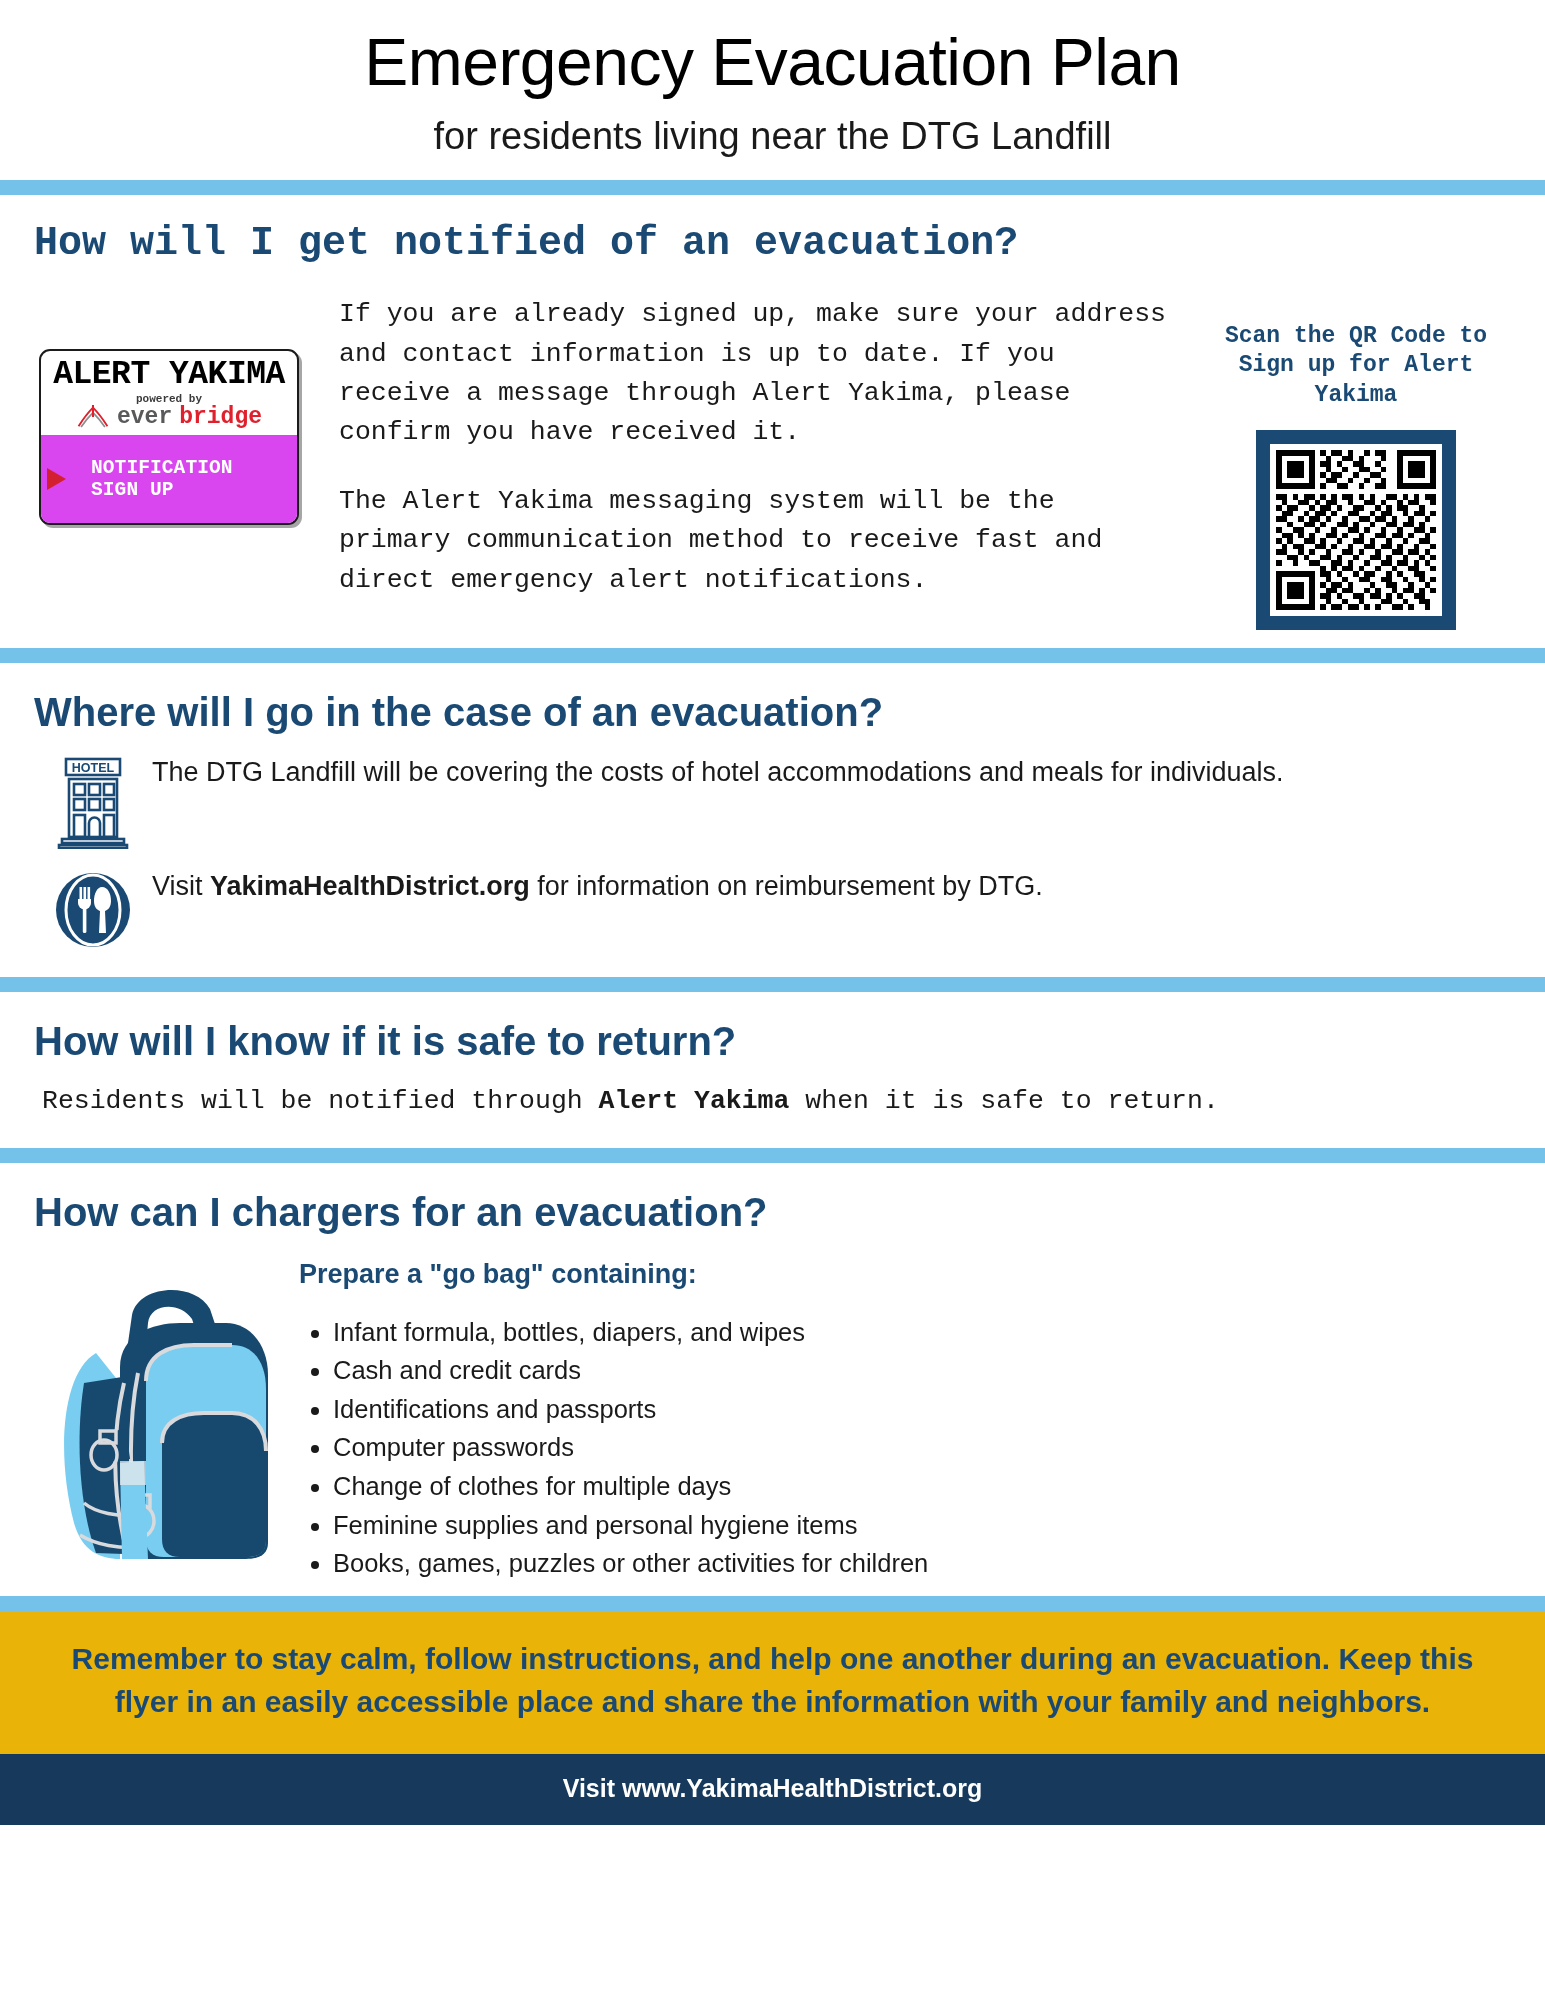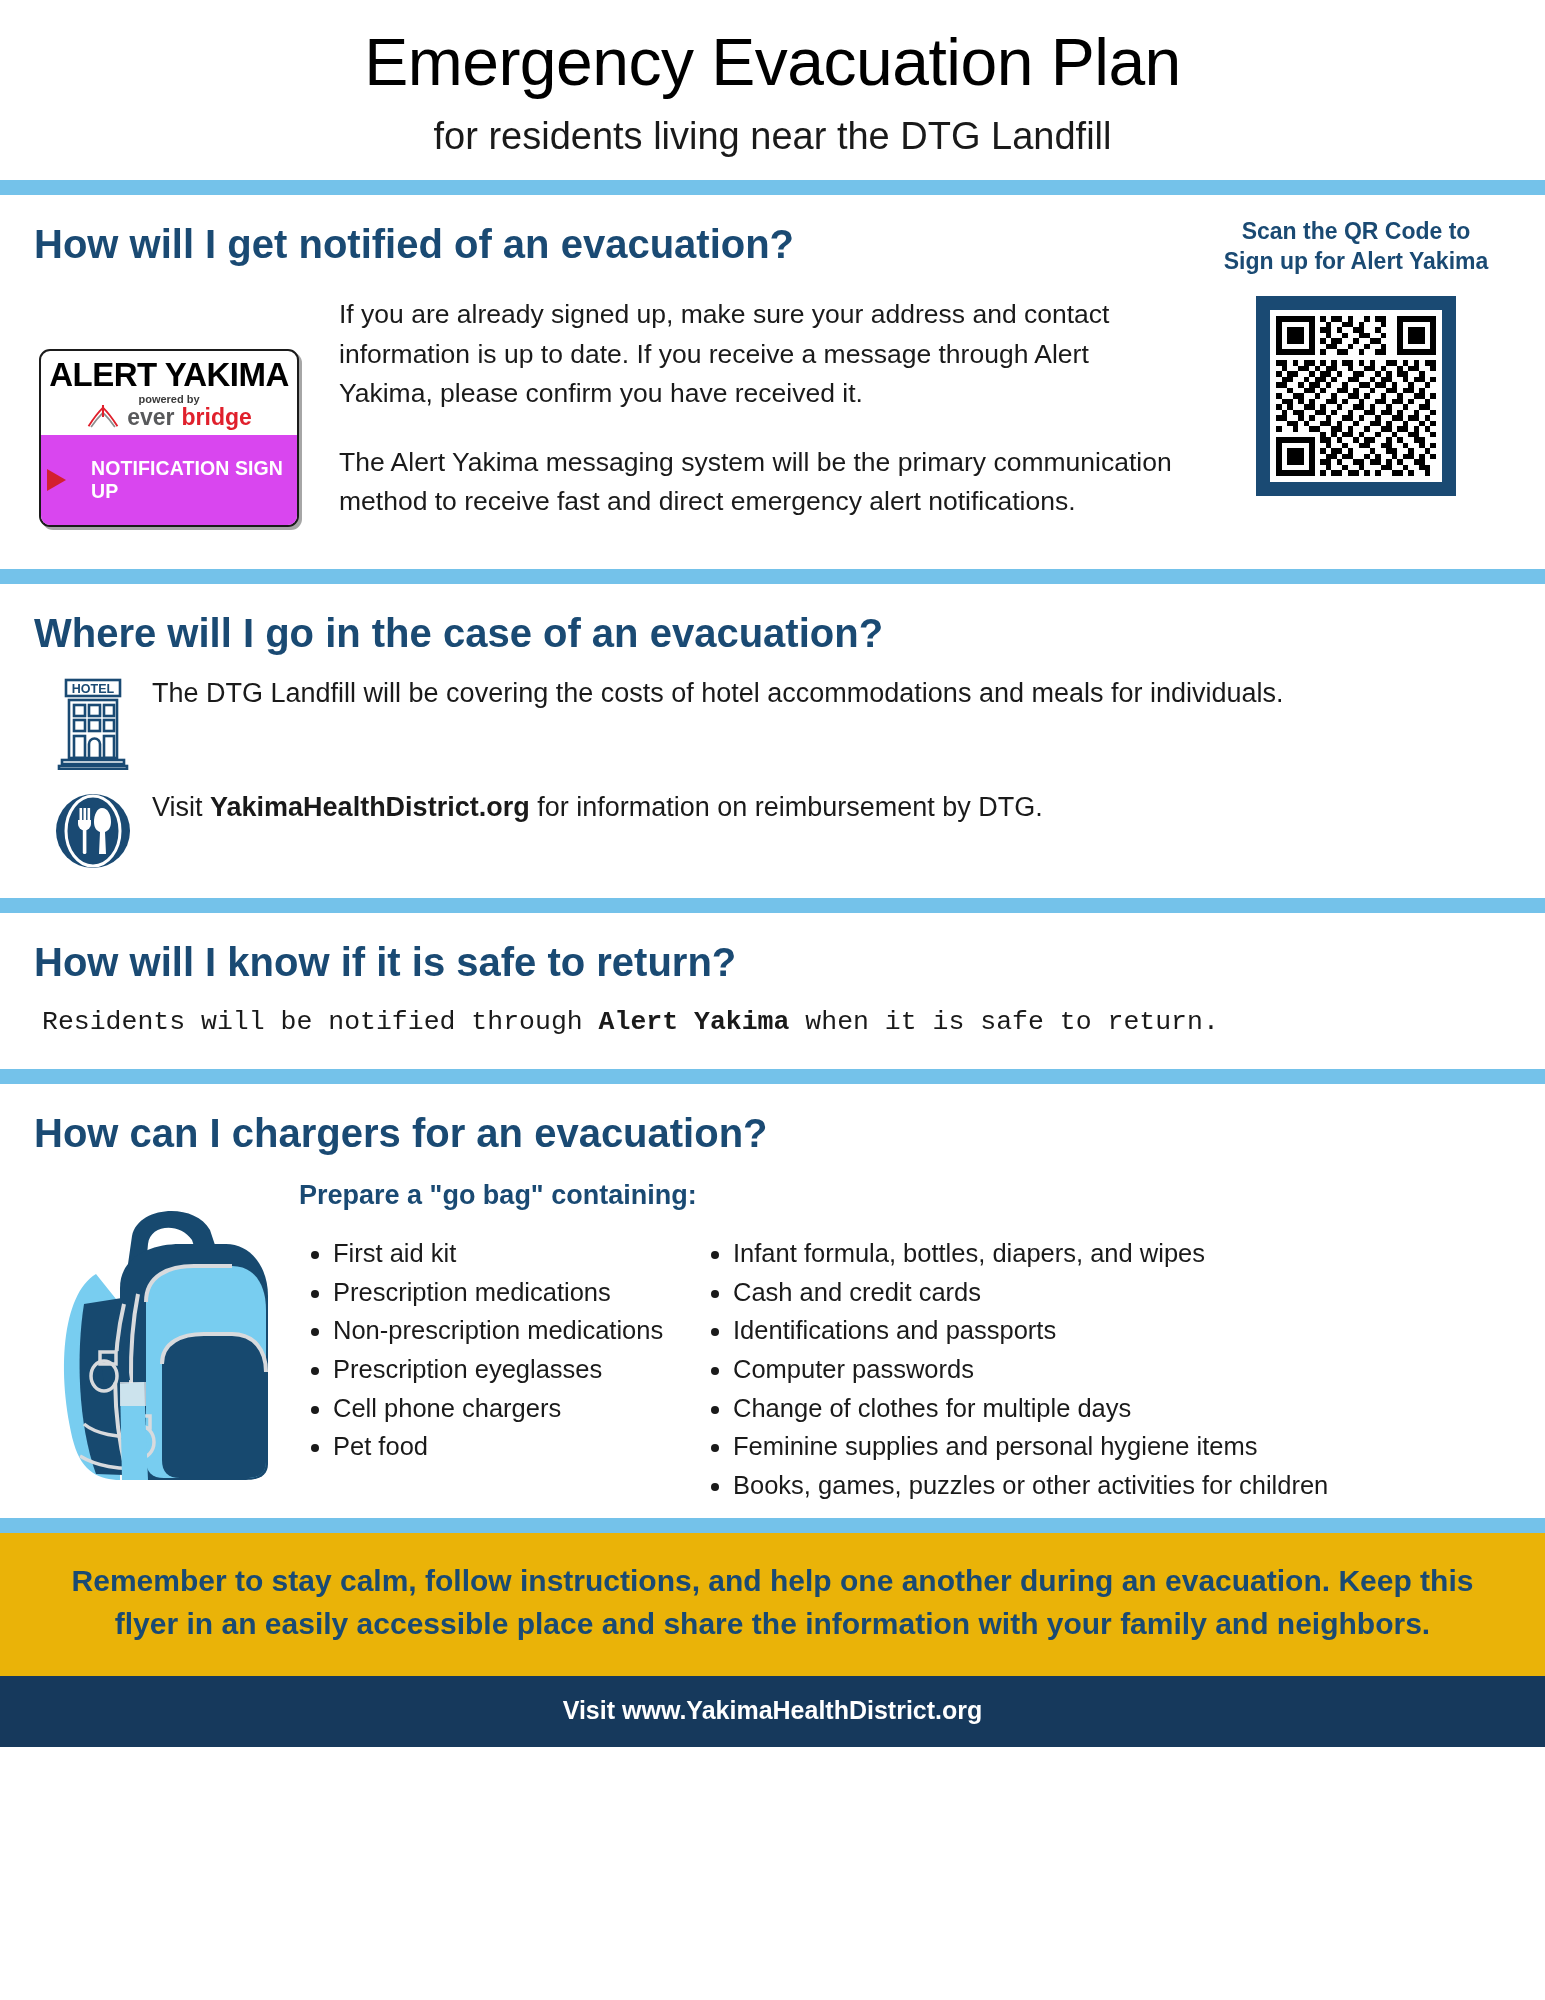--- a/index.html
+++ b/index.html
@@ -29,21 +29,21 @@
   
   .section{padding:0 34px;position:relative;}
   .sec-heading{
     font-size:40px;font-weight:bold;color:#1a4a73;
     margin:26px 0 18px 0;line-height:1.15;
   }
   .body-text{font-size:26.5px;line-height:1.5;color:#1a1a1a;}
   .body-text b{font-weight:bold;}
 
   
-  .s1-wrap{display:flex;align-items:flex-start;}
+  .s1-wrap{display:flex;align-items:flex-end;font-family:Liberation Mono, monospace;}
   .s1-left{width:1200px;position:relative;}
   .s1-row{display:flex;align-items:flex-start;}
   .alert-logo-col{width:300px;flex:none;padding-left:5px;padding-top:64px;}
   .s1-textcol{flex:1;padding-top:10px;padding-right:20px;}
   .para{font-size:26.5px;line-height:1.48;margin:0 0 30px 0;}
 
   
   .alert-badge{
     width:256px;border:2.5px solid #1b1b1b;border-radius:11px;
     background:#fff;overflow:hidden;
@@ -512,30 +512,20 @@
           </g>
 
           <path d="M86 200 L110 198 L114 296 L88 296 Z" fill="#78cdf0"></path>
           <rect x="86" y="198" width="26" height="24" fill="#e8eaec" opacity="0.75"></rect>
         </svg>
       </div>
 
       <div class="s4-right">
         <div class="gobag-title">Prepare a "go bag" containing:</div>
         <div class="cols">
-          <div class="col-a">
-            <ul class="bl">
-              <li>First aid kit</li>
-              <li>Prescription medications</li>
-              <li>Non-prescription medications</li>
-              <li>Prescription eyeglasses</li>
-              <li>Cell phone chargers</li>
-              <li>Pet food</li>
-            </ul>
-          </div>
           <div class="col-b">
             <ul class="bl">
               <li>Infant formula, bottles, diapers, and wipes</li>
               <li>Cash and credit cards</li>
               <li>Identifications and passports</li>
               <li>Computer passwords</li>
               <li>Change of clothes for multiple days</li>
               <li>Feminine supplies and personal hygiene items</li>
               <li>Books, games, puzzles or other activities for children</li>
             </ul>

